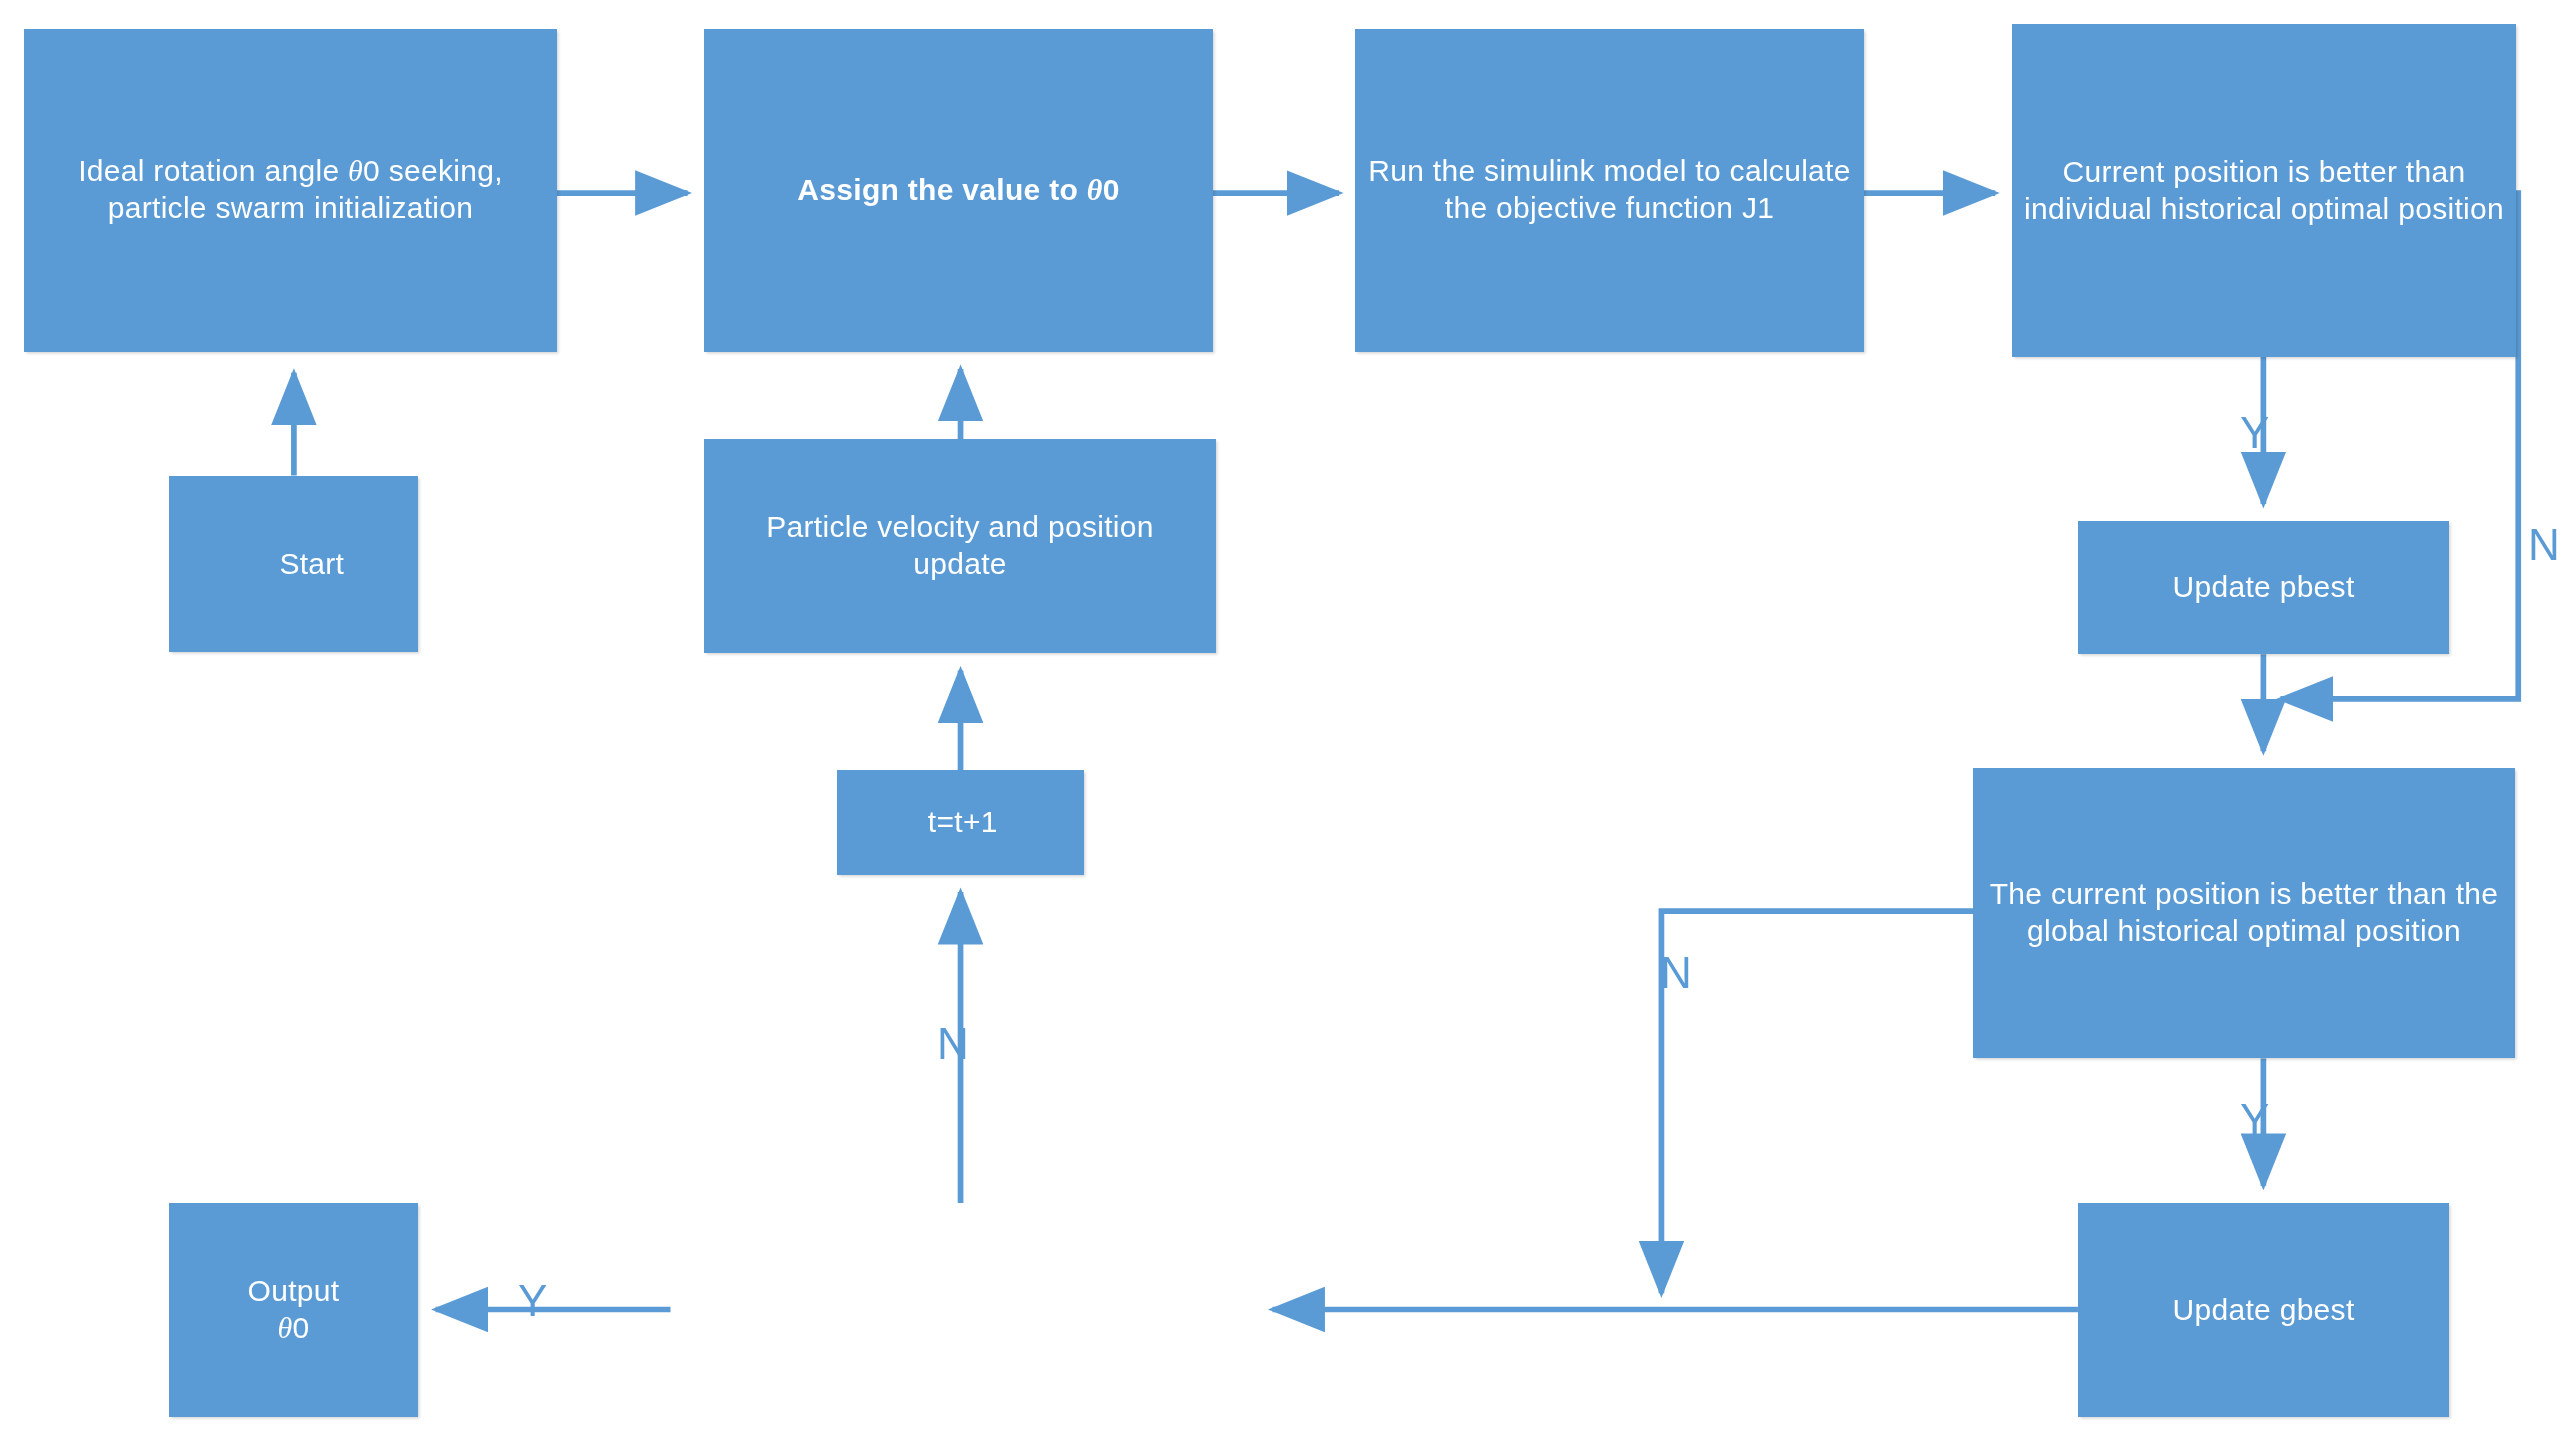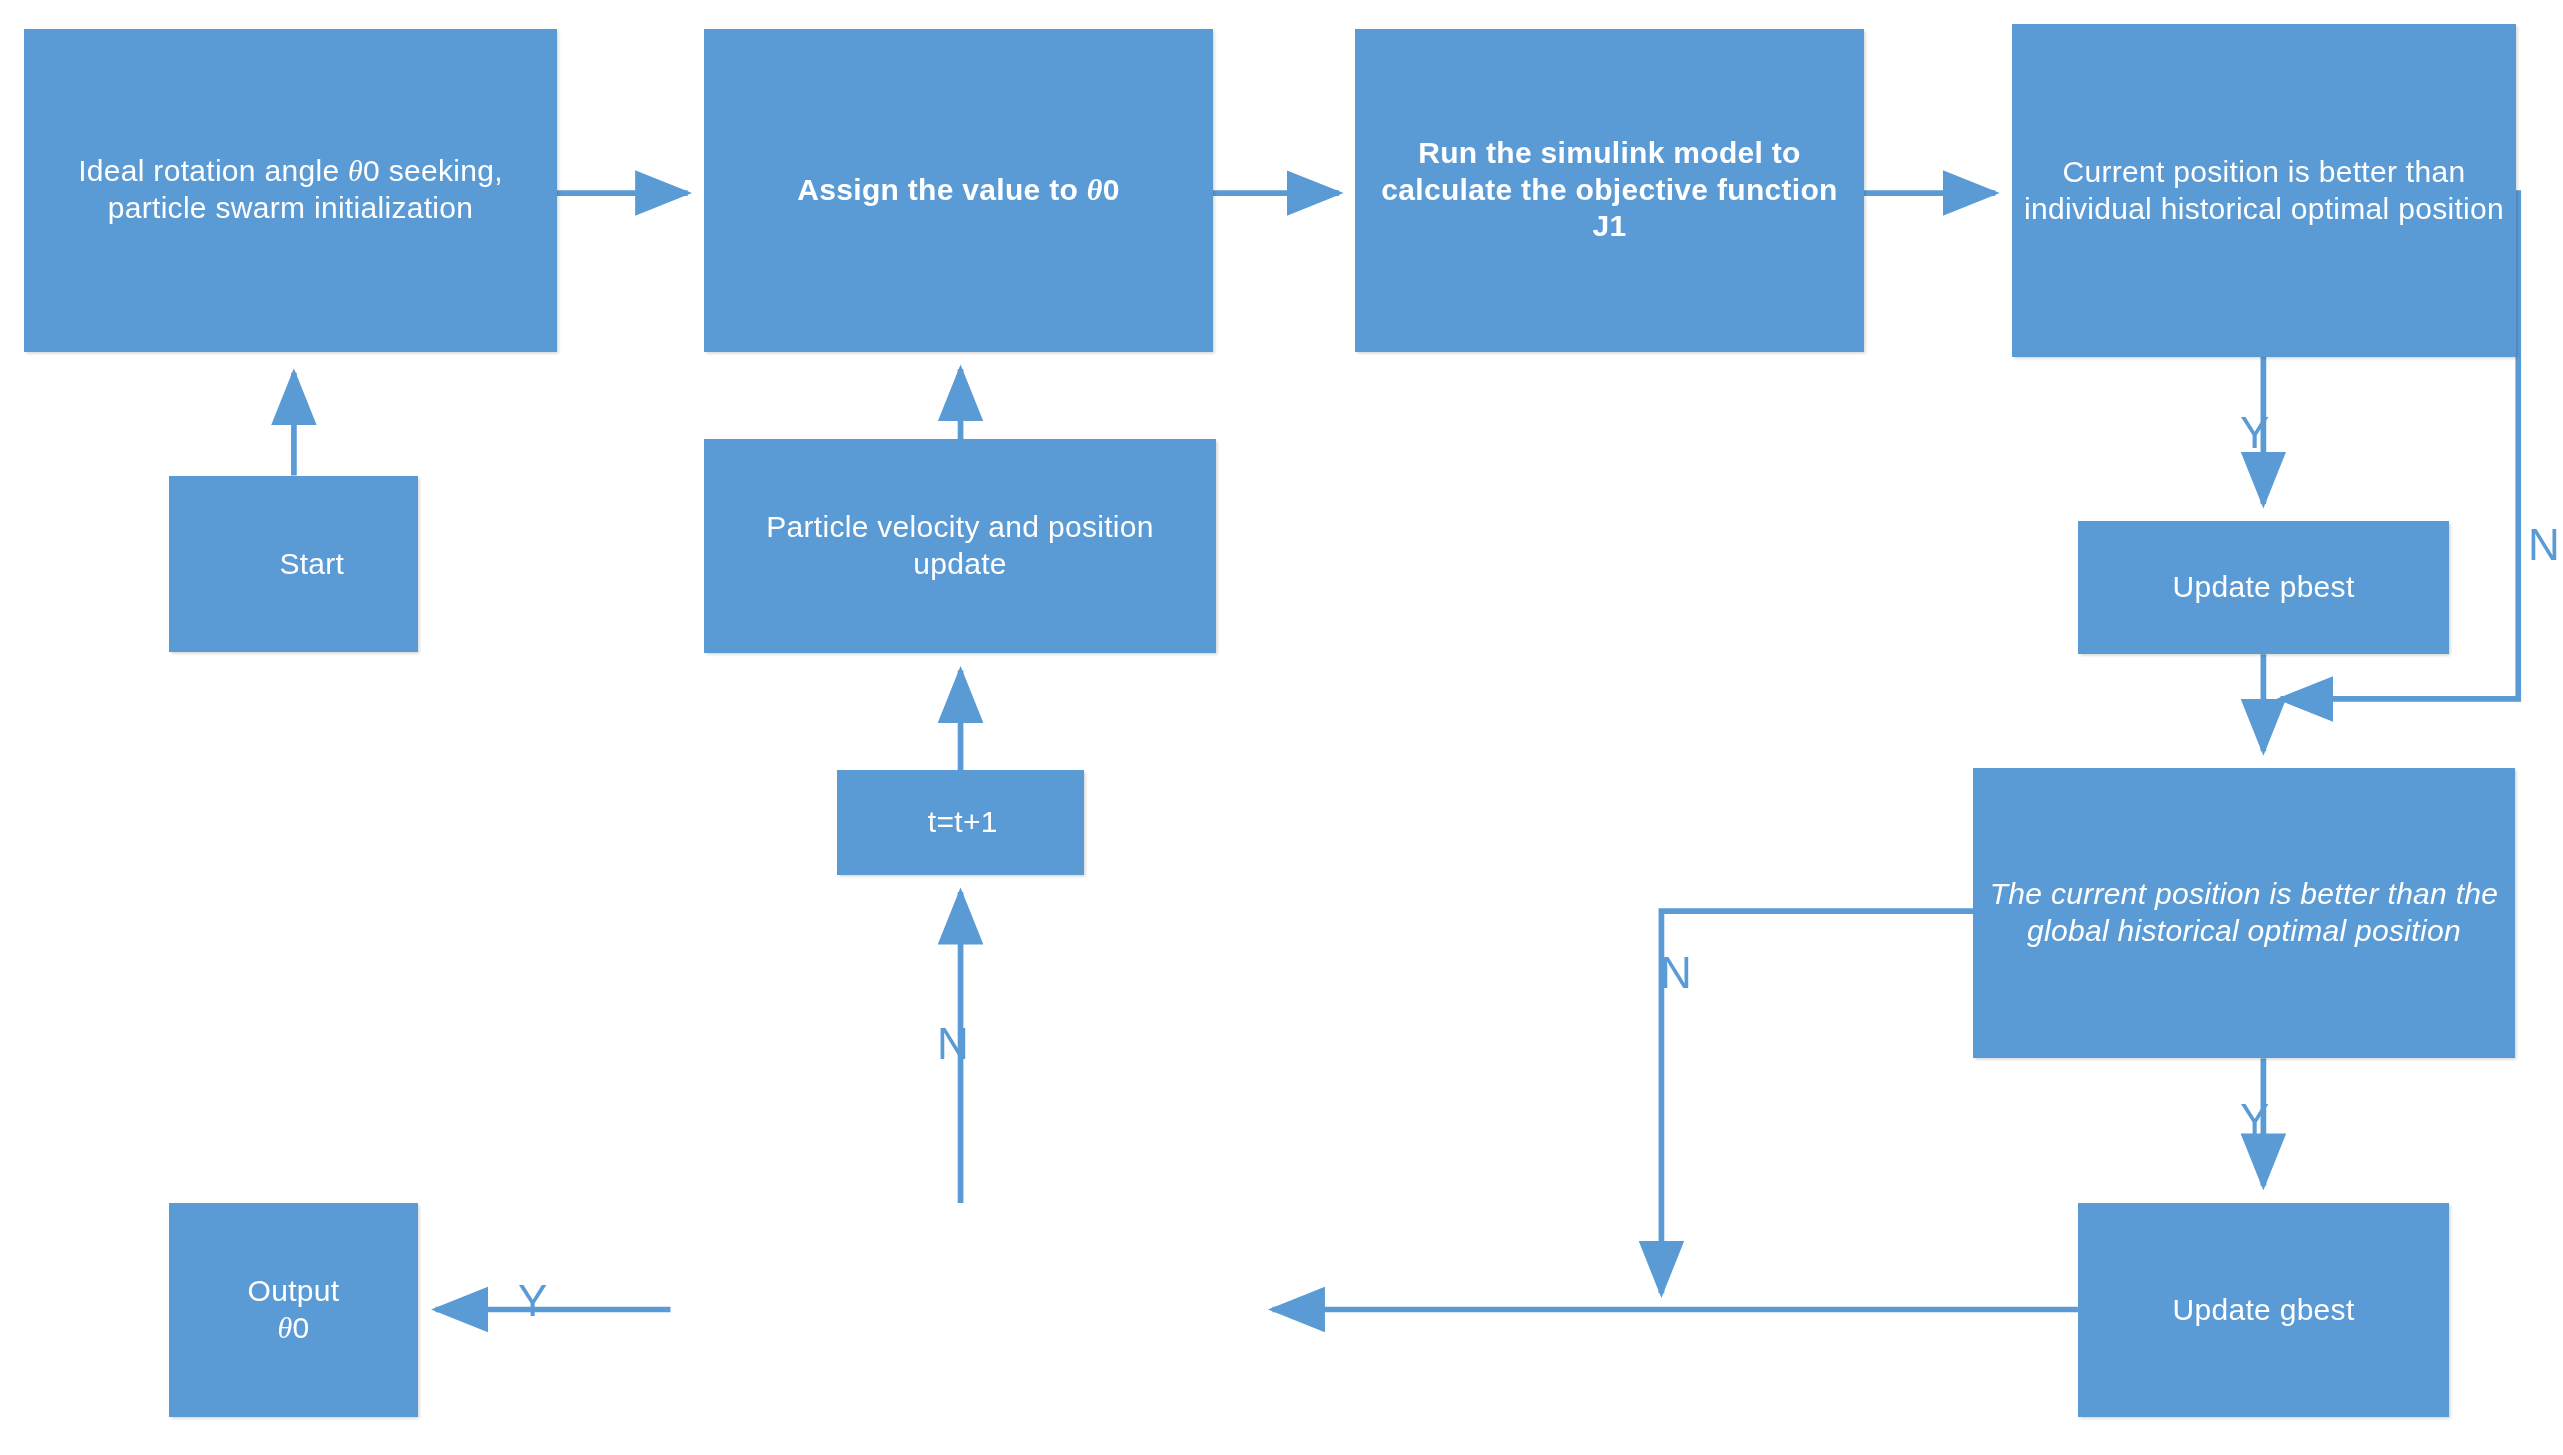--- a/index.html
+++ b/index.html
@@ -50,24 +50,24 @@
     z-index: 3;
     user-select: none;
   }
 
   
   #n-init      { left: 24px;   top: 28.5px;   width: 533px;  height: 323px; }
   #n-start     { left: 169px;  top: 476px;  width: 249px;  height: 176px; padding-left: 48px; }
   #n-assign    { left: 704px;  top: 28.5px;   width: 509px;  height: 323px; font-weight: bold; }
   #n-velocity  { left: 704px;  top: 439px;  width: 512px;  height: 214px; }
   #n-tplus     { left: 837px;  top: 770px;  width: 247px;  height: 105px; padding-left: 16px; }
-  #n-sim       { left: 1355px; top: 28.5px;   width: 509px;  height: 323px; font-weight: bold; }
+  #n-sim       { left: 1355px; top: 28.5px;   width: 509px;  height: 323px; }
   #n-pbestcond { left: 2012px; top: 24px;   width: 504px;  height: 333px; }
   #n-updpbest  { left: 2078px; top: 521px;  width: 371px;  height: 133px; }
-  #n-gbestcond { left: 1973px; top: 768px;  width: 542px;  height: 290px; font-style: italic; }
+  #n-gbestcond { left: 1973px; top: 768px;  width: 542px;  height: 290px; }
   #n-updgbest  { left: 2078px; top: 1203px; width: 371px;  height: 214px; }
   #n-whether   { left: 671px;  top: 1203px; width: 585px;  height: 214px; }
   #n-output    { left: 169px;  top: 1203px; width: 249px;  height: 214px; }
 
   
   #lbl-y-pbest  { left: 2240px; top: 411px; }
   #lbl-n-pbest  { left: 2528px; top: 523px; }
   #lbl-y-gbest  { left: 2240px; top: 1098px; }
   #lbl-n-gbest  { left: 1660px; top: 951px; }
   #lbl-n-loop   { left: 937px;  top: 1022px; }

